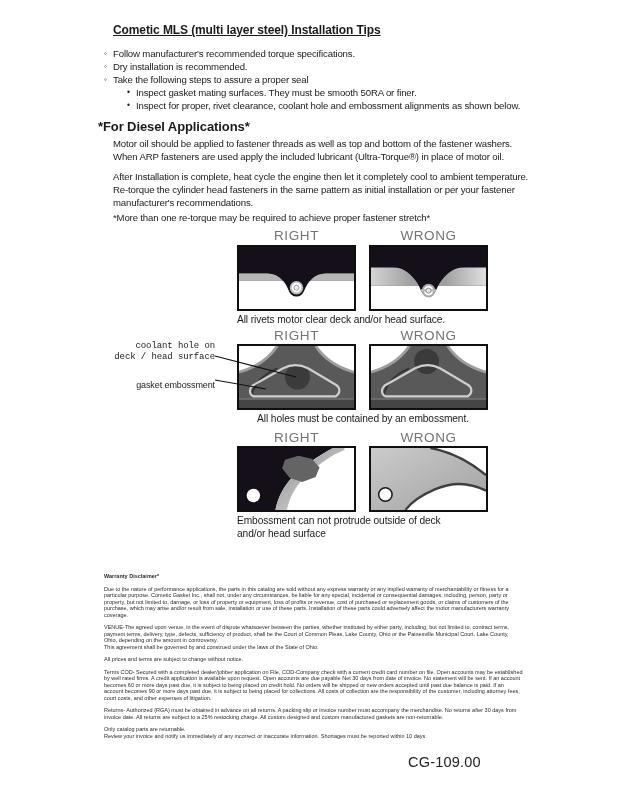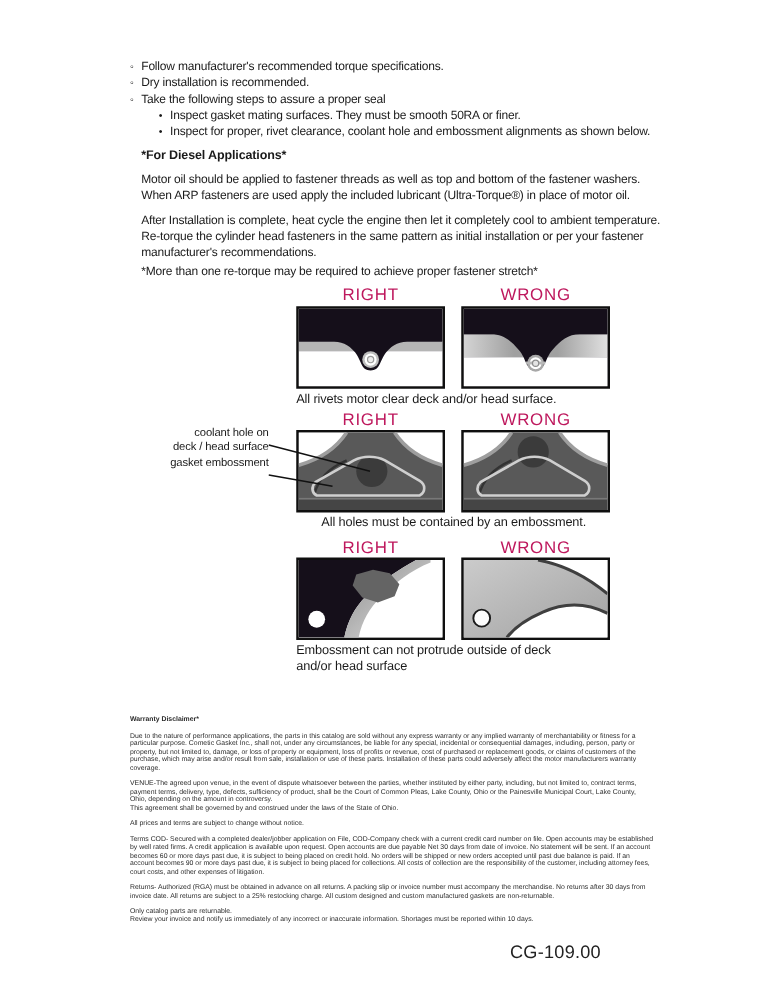--- a/index.html
+++ b/index.html
@@ -8,47 +8,48 @@
   .abs{position:absolute;}
   .pre{white-space:pre-line;}
 
   .title{left:113px;top:23px;font-size:12px;font-weight:bold;text-decoration:underline;letter-spacing:-0.1px;}
 
   .bullets{left:104px;top:47px;font-size:9.6px;letter-spacing:-0.15px;line-height:13px;width:430px;}
   .b-row{display:flex;align-items:flex-start;}
   .b-row .mk{width:9px;flex:0 0 9px;font-size:8.5px;line-height:13px;}
   .b-row.lv2{margin-left:23px;}
 
-  .diesel-h{left:113px;top:119px;font-size:10px;font-weight:bold;letter-spacing:-0.1px;}
+  .diesel-h{left:98px;top:119px;font-size:13px;font-weight:bold;letter-spacing:-0.1px;}
   .para{left:113px;width:418px;font-size:9.6px;line-height:13px;letter-spacing:-0.15px;}
   #para1{top:137px;}
   #para2{top:170px;}
   #note{top:211px;}
 
-  .fig-label{width:119px;text-align:center;font-size:13.5px;letter-spacing:0.6px;color:#be185d;}
+  .fig-label{width:119px;text-align:center;font-size:13.5px;letter-spacing:0.6px;color:#737373;}
   .figbox{width:119px;height:66px;border:2px solid #0f0f0f;box-sizing:border-box;background:#fff;}
   .figbox svg{display:block;width:115px;height:62px;}
 
   .caption{font-size:10.2px;letter-spacing:-0.1px;color:#1a1a1a;line-height:12.5px;}
 
   .sidelabel{width:103px;text-align:right;font-size:9px;line-height:10.5px;letter-spacing:-0.1px;color:#1a1a1a;}
 
   .overlay{pointer-events:none;z-index:3;}
 
   .disclaimer{left:104px;top:573px;width:419px;font-size:5.5px;line-height:6.5px;color:#2b2b2b;letter-spacing:0;}
   .disclaimer .disc-h{font-weight:bold;margin:0 0 6px 0;}
   .disclaimer p{margin:0 0 6px 0;}
 
   .pagenum{left:384px;top:754px;font-size:14.5px;color:#222;letter-spacing:0.2px;margin-left:24px;}
 </style>
 </head>
 <body>
 
 <div class="page">
 
+  <div class="abs title">Cometic MLS (multi layer steel) Installation Tips</div>
 
   <div class="abs bullets">
     <div class="b-row">
       <span class="mk">◦</span>
       <span>Follow manufacturer's recommended torque specifications.</span>
     </div>
     <div class="b-row">
       <span class="mk">◦</span>
       <span>Dry installation is recommended.</span>
     </div>
@@ -105,23 +106,23 @@
       <rect x="52" y="43.6" width="16" height="2.4" fill="#b8b8b8"></rect>
       <circle cx="60" cy="45" r="2.6" fill="#e4e4e4" stroke="#8d8d8d" stroke-width="1"></circle>
     </svg>
   </div>
 
   <div class="abs caption" style="left:237px;top:314px;">All rivets motor clear deck and/or head surface.</div>
 
   <div class="abs fig-label" style="left:237px;top:328px;">RIGHT</div>
   <div class="abs fig-label" style="left:369px;top:328px;">WRONG</div>
 
-  <div class="abs sidelabel pre" style="left:112px;top:341px;">coolant hole on
+  <div class="abs sidelabel pre" style="left:112px;top:341px;font-family:Liberation Mono, monospace;">coolant hole on
 deck / head surface</div>
-  <div class="abs sidelabel" style="left:112px;top:365px;">gasket embossment</div>
+  <div class="abs sidelabel" style="left:112px;top:380px;">gasket embossment</div>
 
   <div class="abs figbox" style="left:237px;top:344px;">
     <svg viewBox="0 0 120 64" preserveAspectRatio="none">
       <rect x="0" y="0" width="120" height="64" fill="#595959"></rect>
       <rect x="0" y="55" width="120" height="9" fill="#454545"></rect>
       <rect x="0" y="54" width="120" height="1.4" fill="#787878"></rect>
       <path d="M0,0 H40 C32,12 18,22 0,27 Z" fill="#ffffff"></path>
       <path d="M40,0 C32,12 18,22 0,27" stroke="#9e9e9e" stroke-width="3" fill="none"></path>
       <path d="M120,0 H80 C88,12 102,22 120,27 Z" fill="#ffffff"></path>
       <path d="M80,0 C88,12 102,22 120,27" stroke="#9e9e9e" stroke-width="3" fill="none"></path>

